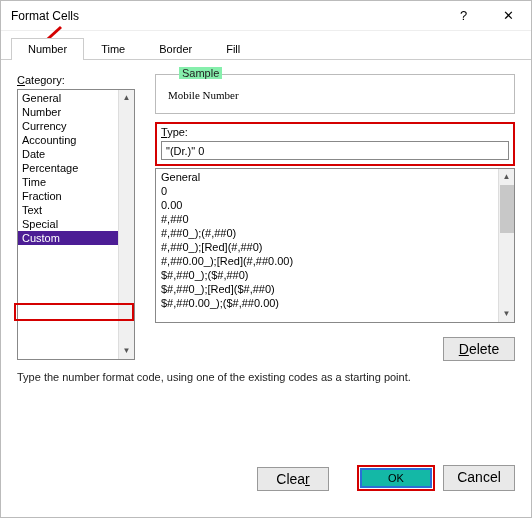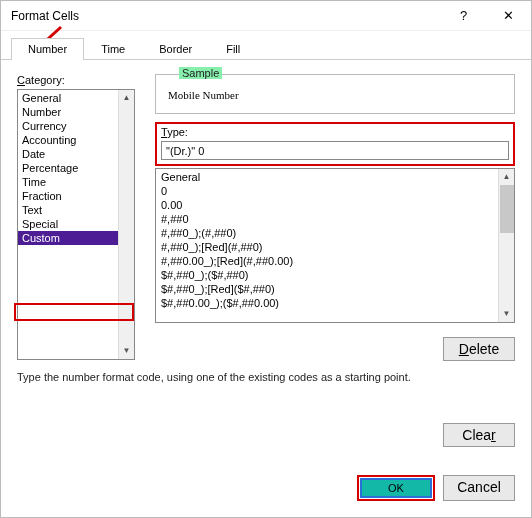--- a/index.html
+++ b/index.html
@@ -184,23 +184,23 @@
     padding-right: 0;
   }
   .hint {
     margin-top: 10px;
     font-size: 11px;
     color: #222;
   }
   .footer {
     position: absolute;
     right: 16px;
-    bottom: 16px;
-    display: flex;
-    flex-direction: column;
+    bottom: 26px;
+    display: flex;
+    flex-direction: row;
     align-items: flex-end;
     gap: 28px;
   }
   .footer-row { display: flex; gap: 8px; }
   .ok-highlight {
     border: 2px solid #d40000;
     padding: 1px;
   }
   .ok-btn {
     border: 2px solid #2a6fd6;

